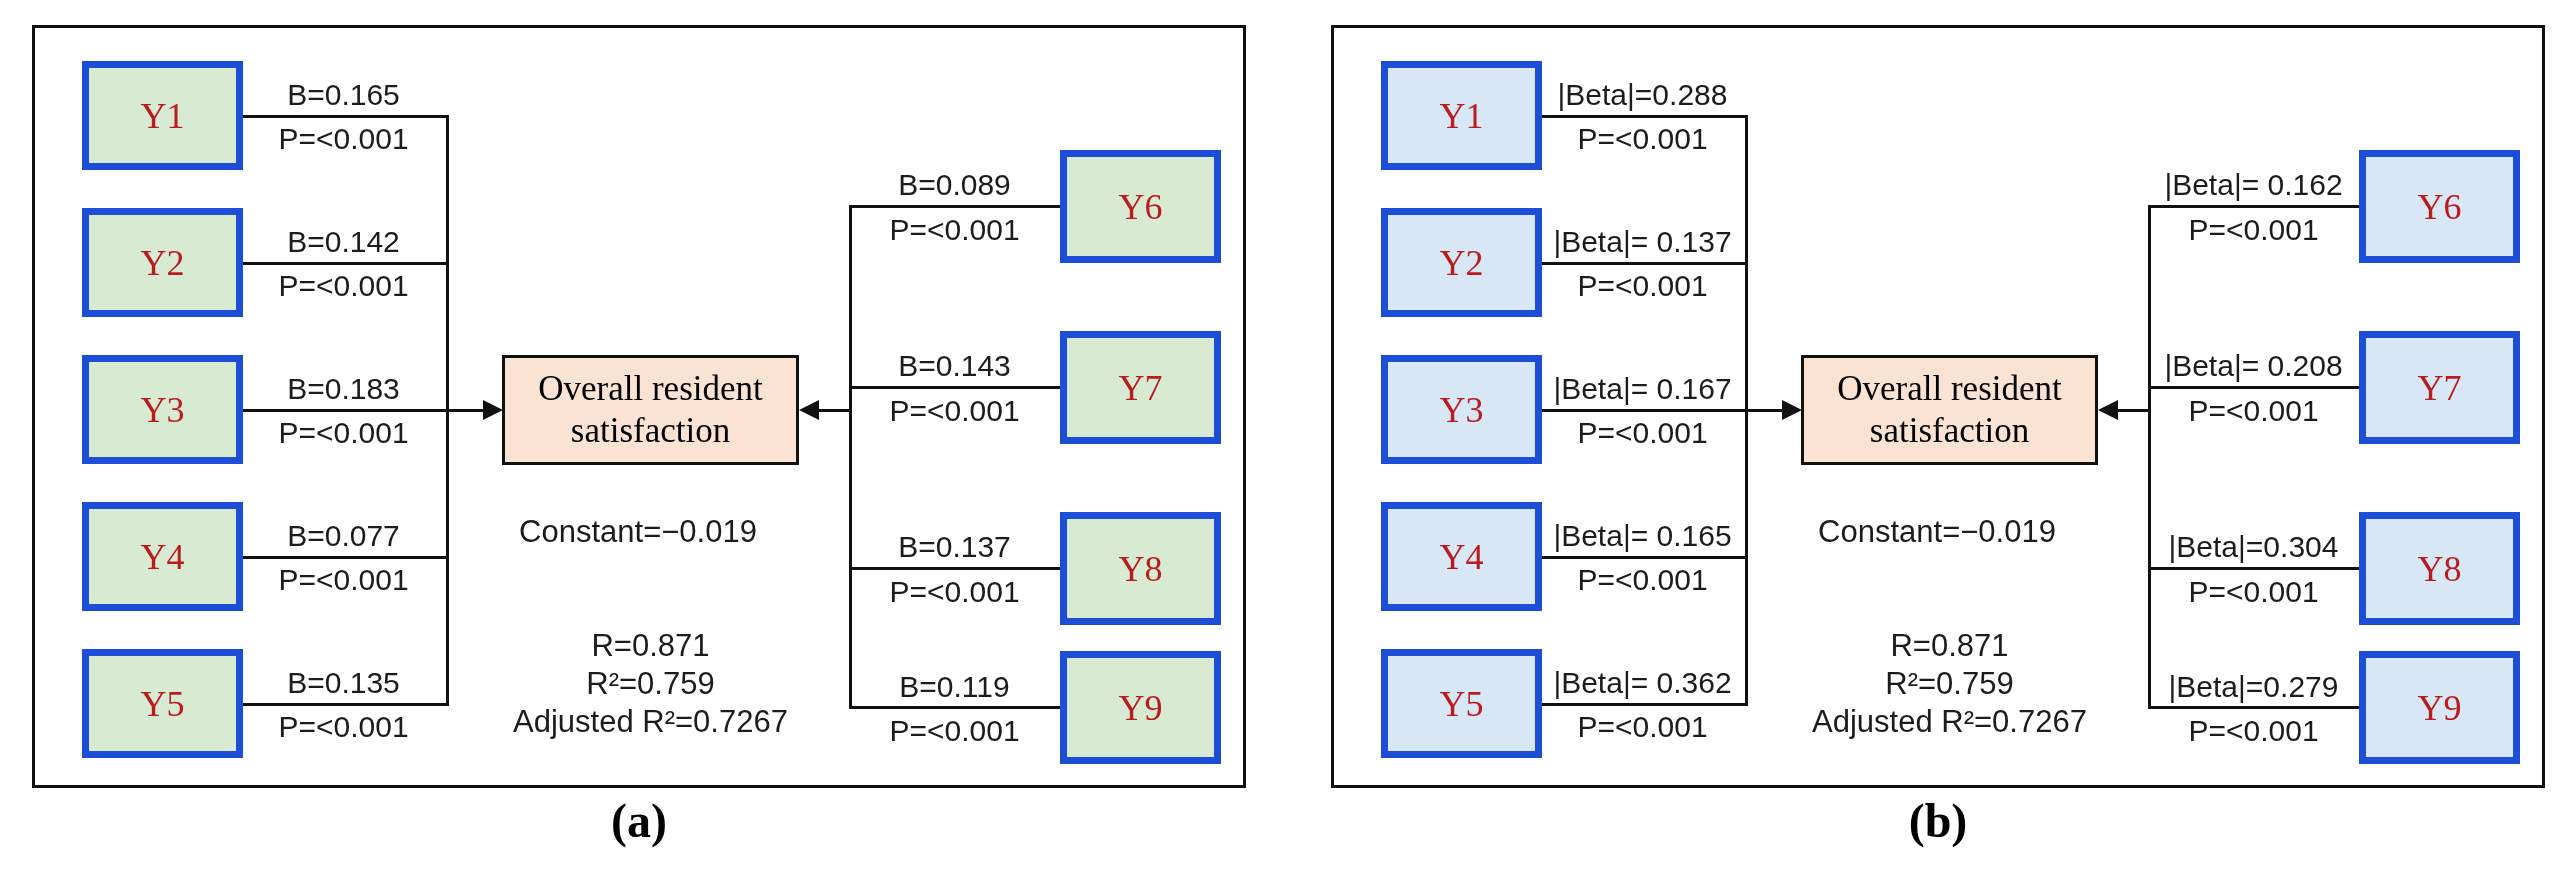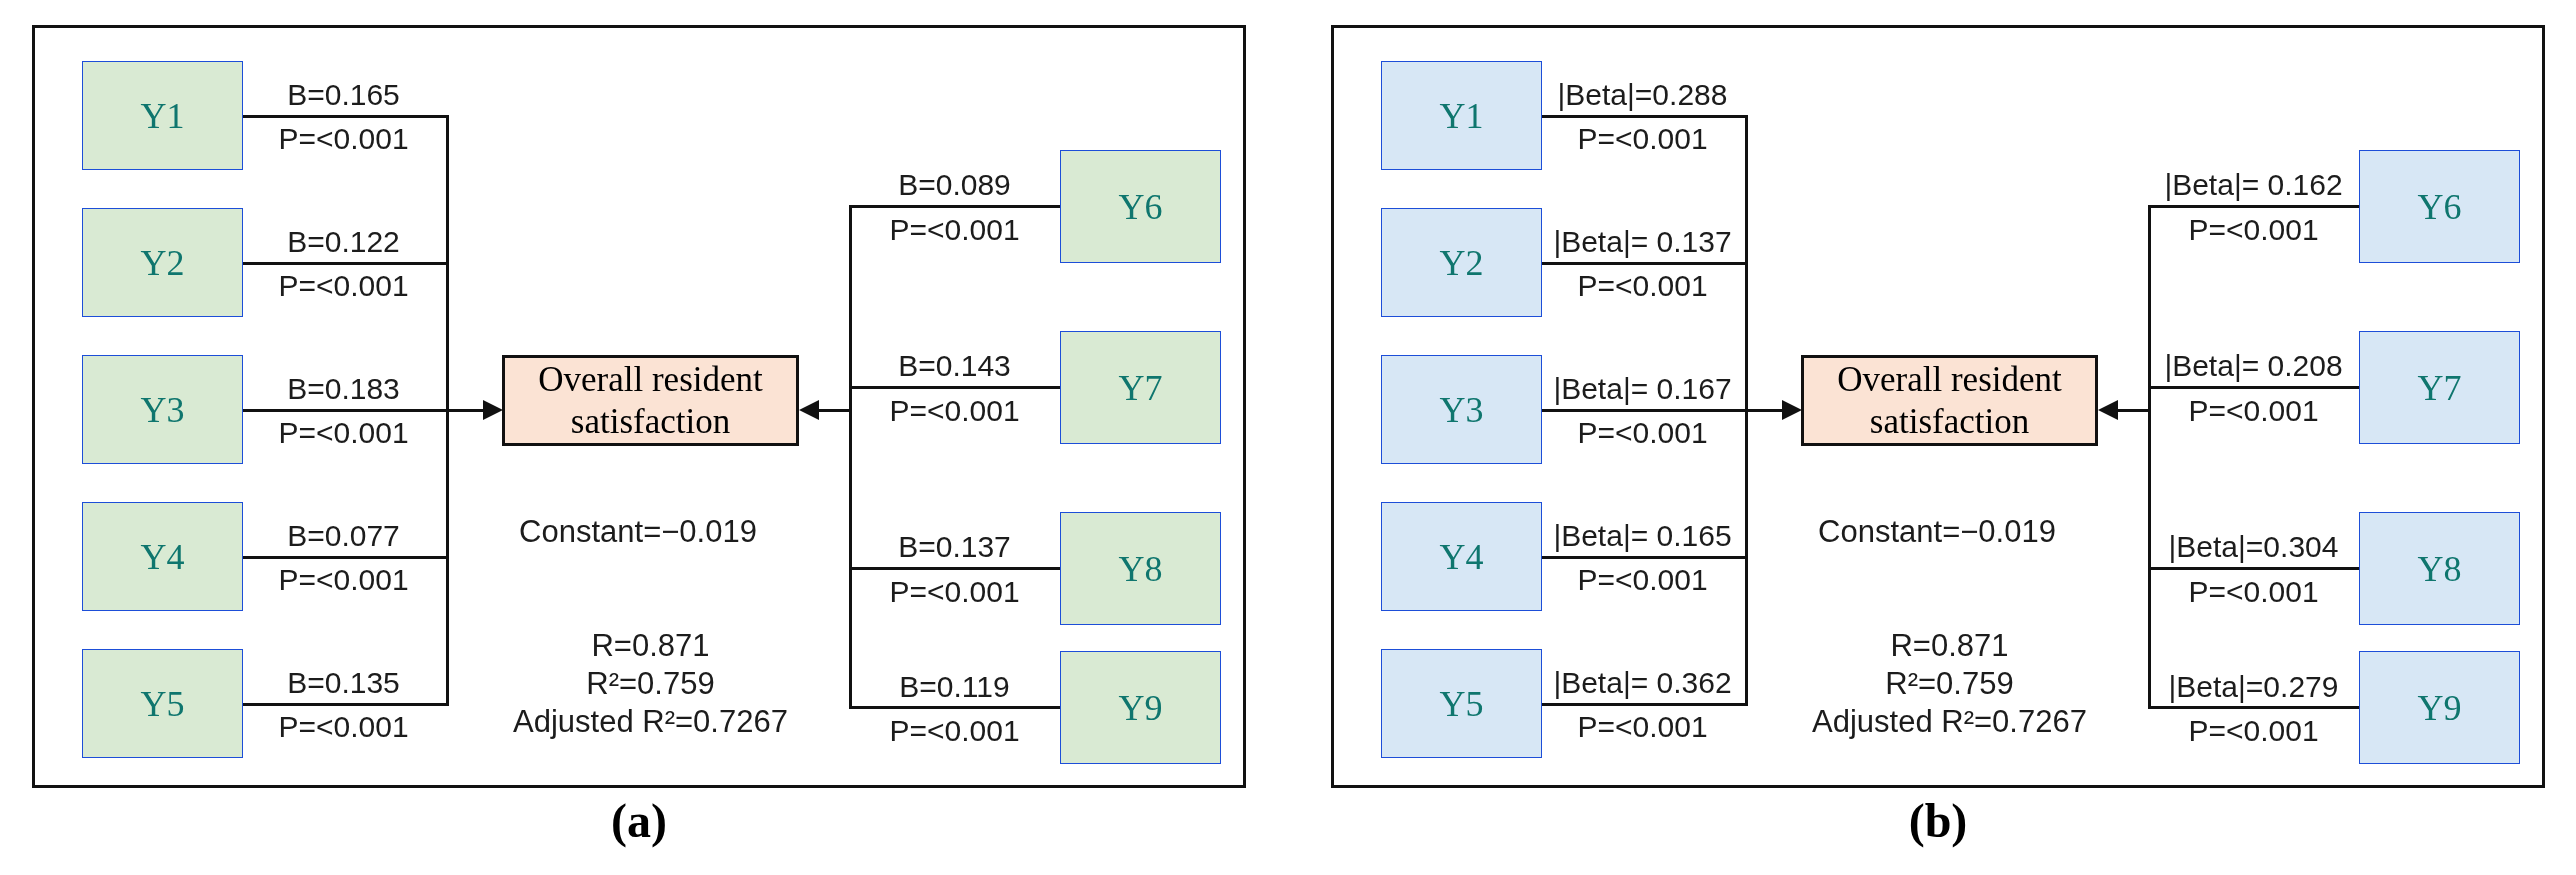--- a/index.html
+++ b/index.html
@@ -1,30 +1,30 @@
 <!DOCTYPE html>
 <html style="font-size:12px"><head>
 <meta charset="utf-8">
 <style>
   html,body{margin:0;padding:0;background:#ffffff;}
   body{width:2576px;height:875px;position:relative;font-family:"Liberation Sans",sans-serif;color:#111;}
   .panel{position:absolute;top:25px;width:1214px;height:763px;border:3.8px solid #111;background:#fff;box-sizing:border-box;}
   #panel-a{left:32px;} #panel-b{left:1331px;}
-  .node{position:absolute;width:161px;border:1px solid #1d4ed8;box-sizing:border-box;
+  .node{position:absolute;width:161px;border:7px solid #1d4ed8;box-sizing:border-box;
         display:flex;align-items:center;justify-content:center;
-        font-family:"Liberation Serif",serif;font-size:36px;color:#0f766e;}
+        font-family:"Liberation Serif",serif;font-size:36px;color:#b91c1c;}
   .left-node{left:47px;height:109px;}
   .right-node{left:1025px;height:113px;}
   #panel-a .node{background:#d9ead3;}
   #panel-b .node{background:#d7e7f5;}
   .hline{position:absolute;height:3px;background:#111;}
   .vline{position:absolute;width:3px;background:#111;}
   .coef,.pval{position:absolute;width:241px;text-align:center;font-size:30px;line-height:1.1;color:#1c1c1c;}
   .lcoef{left:188px;} .rcoef{left:799px;}
-  .center-box{position:absolute;left:467px;top:327px;width:297px;height:91px;background:#fbe3d4;
+  .center-box{position:absolute;left:467px;top:327px;width:297px;height:110px;background:#fbe3d4;
         border:3px solid #111;box-sizing:border-box;display:flex;align-items:center;justify-content:center;
         text-align:center;font-family:"Liberation Serif",serif;font-size:35px;line-height:1.2;color:#000;padding:0 7.5px;}
   .constant{position:absolute;left:452px;top:486px;width:302px;text-align:center;font-size:31px;color:#1c1c1c;}
   .stats{position:absolute;left:427px;top:599px;width:377px;text-align:center;font-size:31px;line-height:1.22;color:#1c1c1c;}
   .arrow-right{position:absolute;width:0;height:0;border-top:10.6px solid transparent;border-bottom:10.6px solid transparent;border-left:20.4px solid #111;}
   .arrow-left{position:absolute;width:0;height:0;border-top:10.6px solid transparent;border-bottom:10.6px solid transparent;border-right:20.4px solid #111;}
   .caption{position:absolute;top:793px;width:1214px;text-align:center;
         font-family:"Liberation Serif",serif;font-weight:bold;font-size:48px;color:#000;}
   #caption-a{left:32px;} #caption-b{left:1331px;}
 </style>
@@ -55,21 +55,21 @@
   <div class="hline" style="left:814px;top:177px;width:211px"></div>
   <div class="hline" style="left:814px;top:358px;width:211px"></div>
   <div class="hline" style="left:814px;top:539px;width:211px"></div>
   <div class="hline" style="left:814px;top:678px;width:211px"></div>
   <div class="vline" style="left:814px;top:177px;height:504px"></div>
   <div class="hline" style="left:784px;top:381px;width:30px"></div>
   <div class="arrow-left" style="left:764px;top:372px"></div>
 
   <div class="coef lcoef" style="top:50px">B=0.165</div>
   <div class="pval lcoef" style="top:94px">P=&lt;0.001</div>
-  <div class="coef lcoef" style="top:197px">B=0.122</div>
+  <div class="coef lcoef" style="top:197px">B=0.142</div>
   <div class="pval lcoef" style="top:241px">P=&lt;0.001</div>
   <div class="coef lcoef" style="top:344px">B=0.183</div>
   <div class="pval lcoef" style="top:388px">P=&lt;0.001</div>
   <div class="coef lcoef" style="top:491px">B=0.077</div>
   <div class="pval lcoef" style="top:535px">P=&lt;0.001</div>
   <div class="coef lcoef" style="top:638px">B=0.135</div>
   <div class="pval lcoef" style="top:682px">P=&lt;0.001</div>
 
   <div class="coef rcoef" style="top:140px">B=0.089</div>
   <div class="pval rcoef" style="top:185px">P=&lt;0.001</div>

